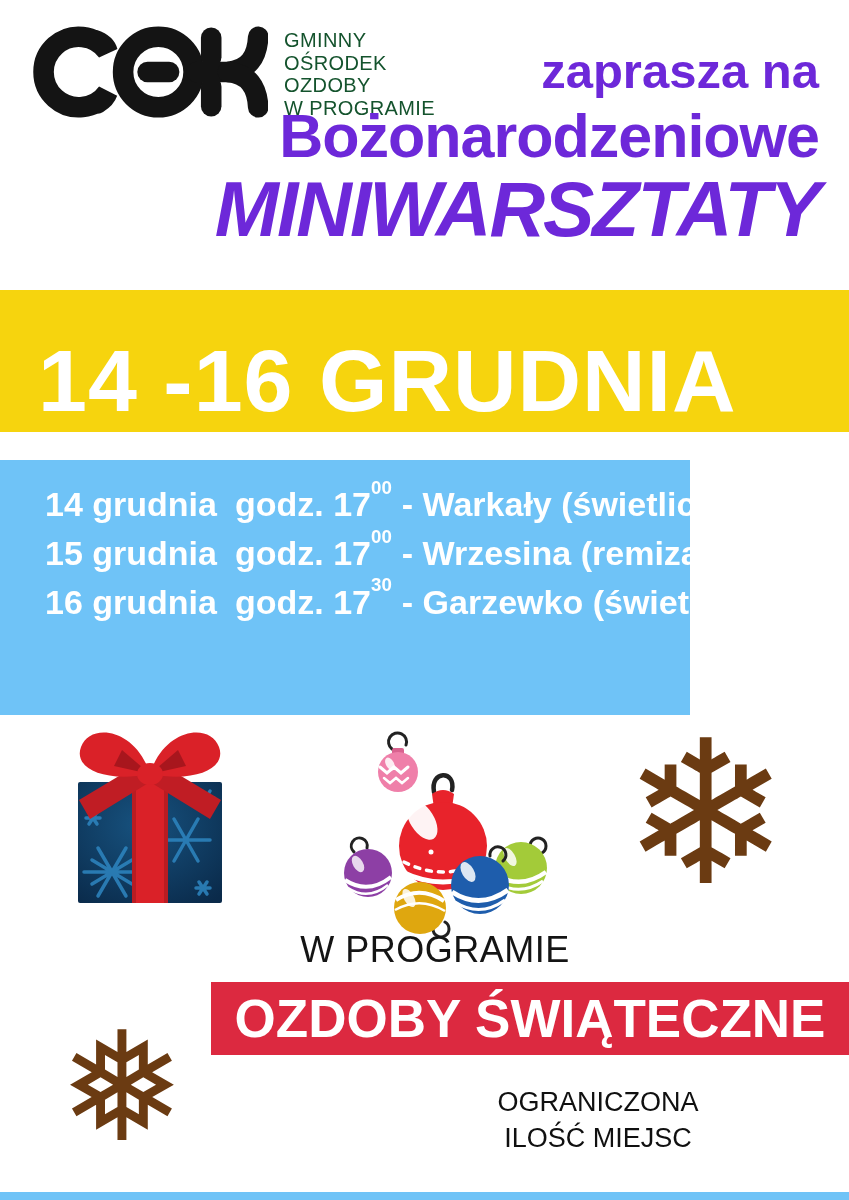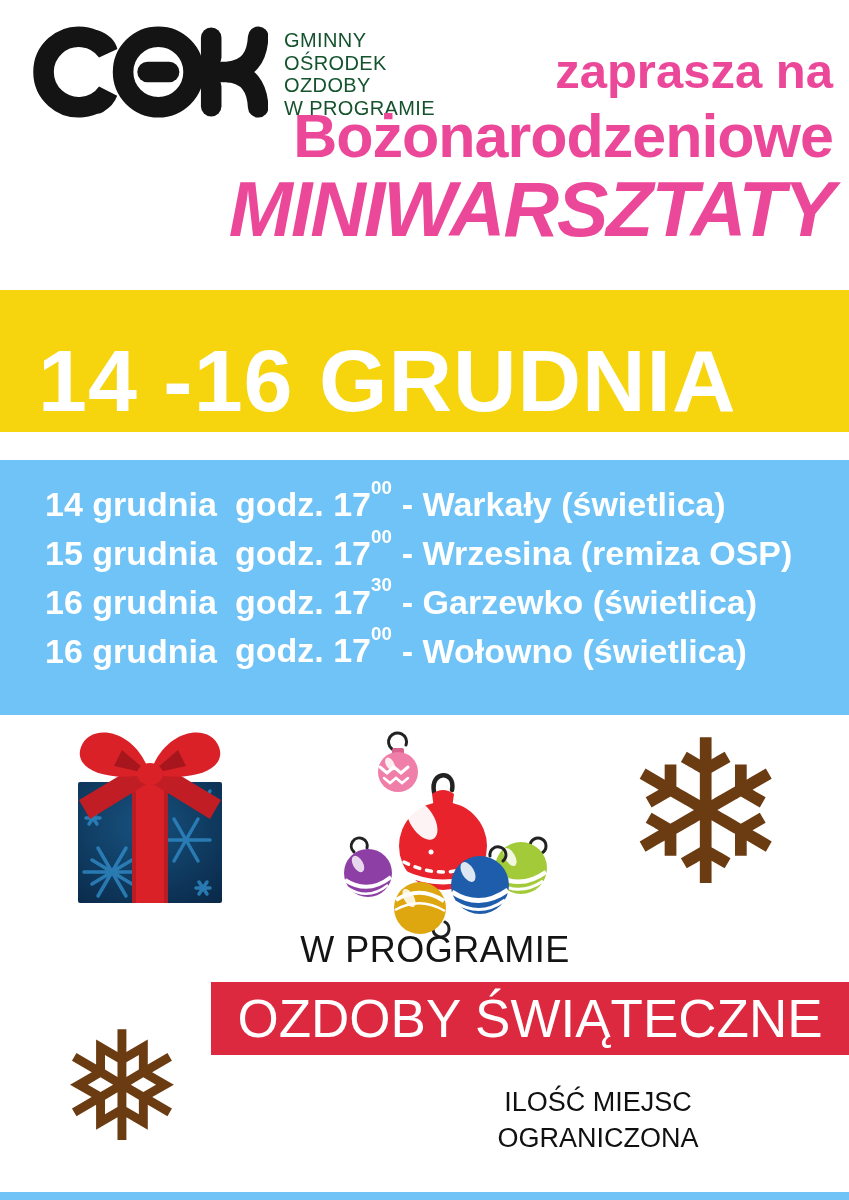--- a/index.html
+++ b/index.html
@@ -10,36 +10,36 @@
     font-family:"Liberation Sans",sans-serif;
   }
   
   .logo-svg{position:absolute;left:33px;top:22px;width:235px;height:100px;}
   .org-name{
     position:absolute;left:284px;top:29px;
     font-size:20px;line-height:22.5px;letter-spacing:.4px;
     color:#14532d;font-weight:400;
   }
   
-  .titles{position:absolute;right:16px;top:44px;text-align:right;color:#ec4899;}
+  .titles{position:absolute;right:30px;top:44px;text-align:right;color:#6d28d9;}
   .intro-line{font-size:49px;font-weight:600;line-height:54px;}
   .title-line1{font-size:61px;font-weight:600;line-height:64px;margin-top:6px;letter-spacing:-1px;text-align:right;}
   .title-line2{font-size:77px;font-weight:800;line-height:78px;margin-top:2px;letter-spacing:-2px;font-style:italic;}
   
   .date-banner{
     position:absolute;left:0;top:290px;width:849px;height:142px;background:#f6d40e;
     display:flex;align-items:flex-end;
   }
   .date-banner span{
     color:#fff;font-weight:800;font-size:88px;letter-spacing:1px;
     padding-left:38px;white-space:nowrap;
   }
   
   .schedule{
-    position:absolute;left:0;top:460px;width:849px;height:255px;background:#6fc3f7;
+    position:absolute;left:0;top:460px;width:690px;height:255px;background:#6fc3f7;
     padding-top:17px;box-sizing:border-box;
   }
   .sched-row{
     color:#fff;font-weight:700;font-size:34px;line-height:42.5px;
     padding-left:45px;white-space:nowrap;
   }
   .sched-date{display:inline-block;width:190px;}
   .sched-sup{font-size:0.55em;position:relative;top:-0.55em;font-weight:700;}
   .sched-place{margin-left:10px;}
   
@@ -54,21 +54,21 @@
   
   .program-label{
     position:absolute;left:0;top:929px;width:870px;text-align:center;
     font-size:36px;color:#141414;font-weight:400;letter-spacing:.5px;
   }
   .program-banner{
     position:absolute;left:211px;top:982px;width:638px;height:73px;background:#dc2940;
     display:flex;align-items:center;justify-content:center;
   }
   .program-banner span{
-    color:#fff;font-weight:400;font-size:53px;letter-spacing:0;white-space:nowrap;
+    color:#fff;font-weight:700;font-size:53px;letter-spacing:0;white-space:nowrap;
   }
   
   .capacity{
     position:absolute;left:448px;top:1084px;width:300px;text-align:center;
     font-size:27px;line-height:36px;color:#101010;font-weight:400;
   }
   
   .bottom-strip{position:absolute;left:0;bottom:0;width:849px;height:8px;background:#6fc3f7;}
 </style>
 </head>
@@ -112,23 +112,20 @@
   <div class="schedule">
     <div class="sched-row">
       <span class="sched-date">14 grudnia</span><span>godz. 17</span><sup class="sched-sup">00</sup><span class="sched-place">- Warkały (świetlica)</span>
     </div>
     <div class="sched-row">
       <span class="sched-date">15 grudnia</span><span>godz. 17</span><sup class="sched-sup">00</sup><span class="sched-place">- Wrzesina (remiza OSP)</span>
     </div>
     <div class="sched-row">
       <span class="sched-date">16 grudnia</span><span>godz. 17</span><sup class="sched-sup">30</sup><span class="sched-place">- Garzewko (świetlica)</span>
     </div>
-    <div class="sched-row">
-      <span class="sched-date">16 grudnia</span><span>godz. 17</span><sup class="sched-sup">00</sup><span class="sched-place">- Wołowno (świetlica)</span>
-    </div>
   </div>
 
   <svg class="gift-svg" viewBox="0 0 152 185">
     <defs>
       <radialGradient id="boxGrad" cx="45%" cy="35%" r="80%">
         <stop offset="0%" stop-color="#17527f"></stop>
         <stop offset="100%" stop-color="#0a2a4a"></stop>
       </radialGradient>
     </defs>
 
@@ -201,19 +198,19 @@
 
   <div class="snowflake snowflake-right">❄</div>
   <div class="snowflake snowflake-bottom">❅</div>
 
   <div class="program-label">W PROGRAMIE</div>
   <div class="program-banner">
     <span>OZDOBY ŚWIĄTECZNE</span>
   </div>
 
   <div class="capacity">
+    <div>OGRANICZONA</div>
     <div>ILOŚĆ MIEJSC</div>
-    <div>OGRANICZONA</div>
   </div>
 
   <div class="bottom-strip"></div>
 
 </div>
 
 </body></html>

